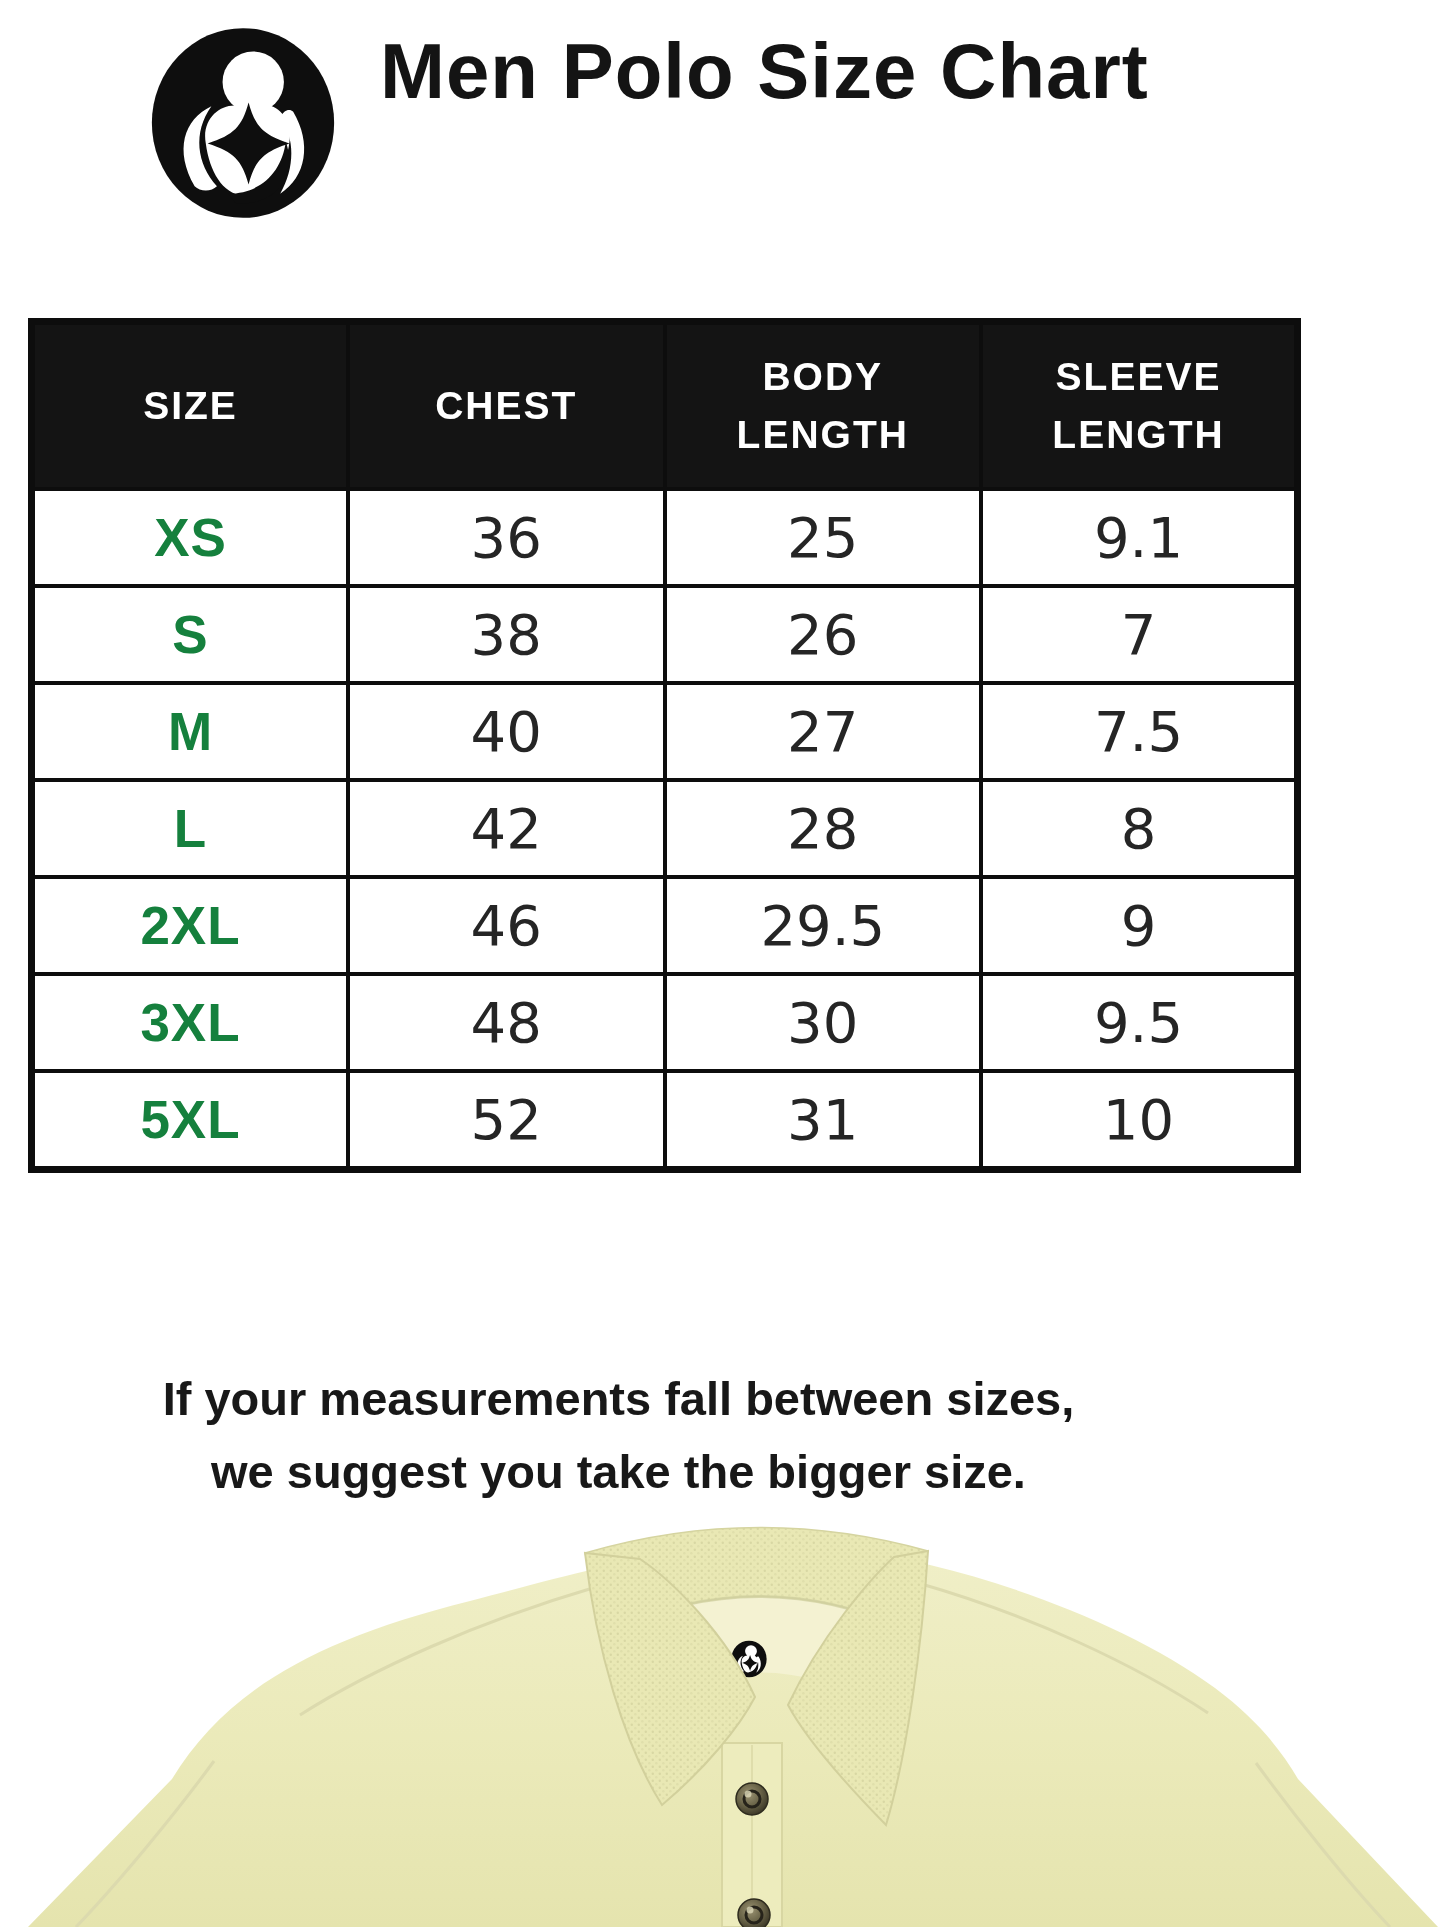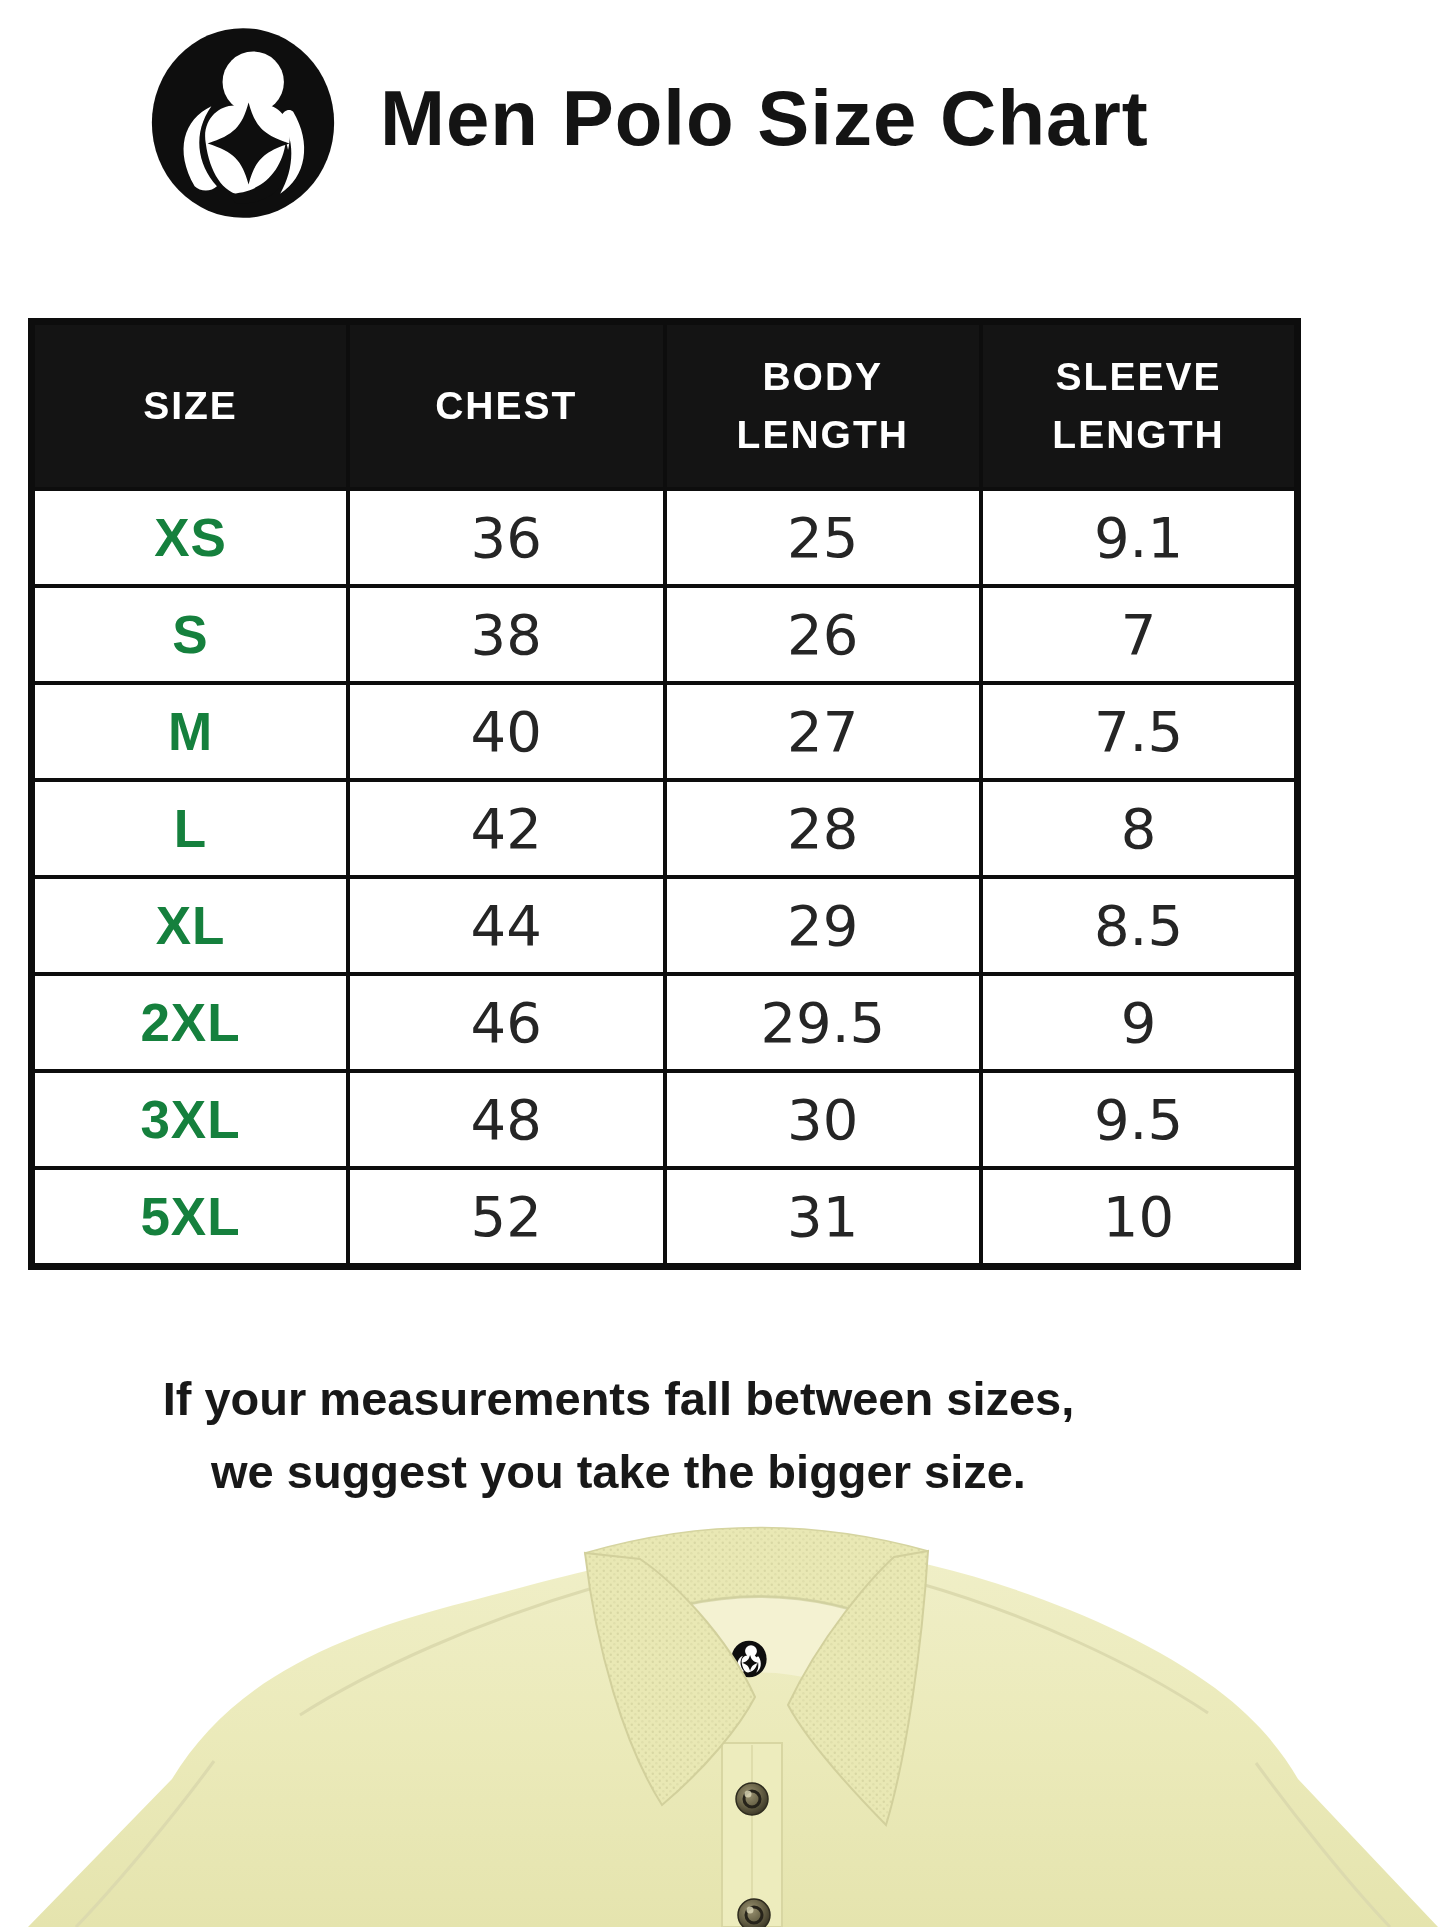--- a/index.html
+++ b/index.html
@@ -7,21 +7,21 @@
     width:1445px; height:1927px;
     background:#ffffff;
     position:relative;
     overflow:hidden;
     font-family:"Liberation Sans", sans-serif;
   }
 
   
   .header {
     position:absolute; left:150px; top:26px;
-    display:flex; align-items:center;
+    display:flex; align-items:flex-start;
   }
   .logo-wrap { width:186px; height:194px; flex:0 0 auto; }
   .page-title {
     margin-left:44px;
     font-size:78px; font-weight:800; letter-spacing:1px;
     color:#141414; white-space:nowrap; padding-bottom:10px;
   }
 
   
   .chart-table {
@@ -113,26 +113,20 @@
       <td class="size-cell">M</td>
       <td>40</td>
       <td>27</td>
       <td>7.5</td>
     </tr>
     <tr>
       <td class="size-cell">L</td>
       <td>42</td>
       <td>28</td>
       <td>8</td>
-    </tr>
-    <tr>
-      <td class="size-cell">XL</td>
-      <td>44</td>
-      <td>29</td>
-      <td>8.5</td>
     </tr>
     <tr>
       <td class="size-cell">2XL</td>
       <td>46</td>
       <td>29.5</td>
       <td>9</td>
     </tr>
     <tr>
       <td class="size-cell">3XL</td>
       <td>48</td>

